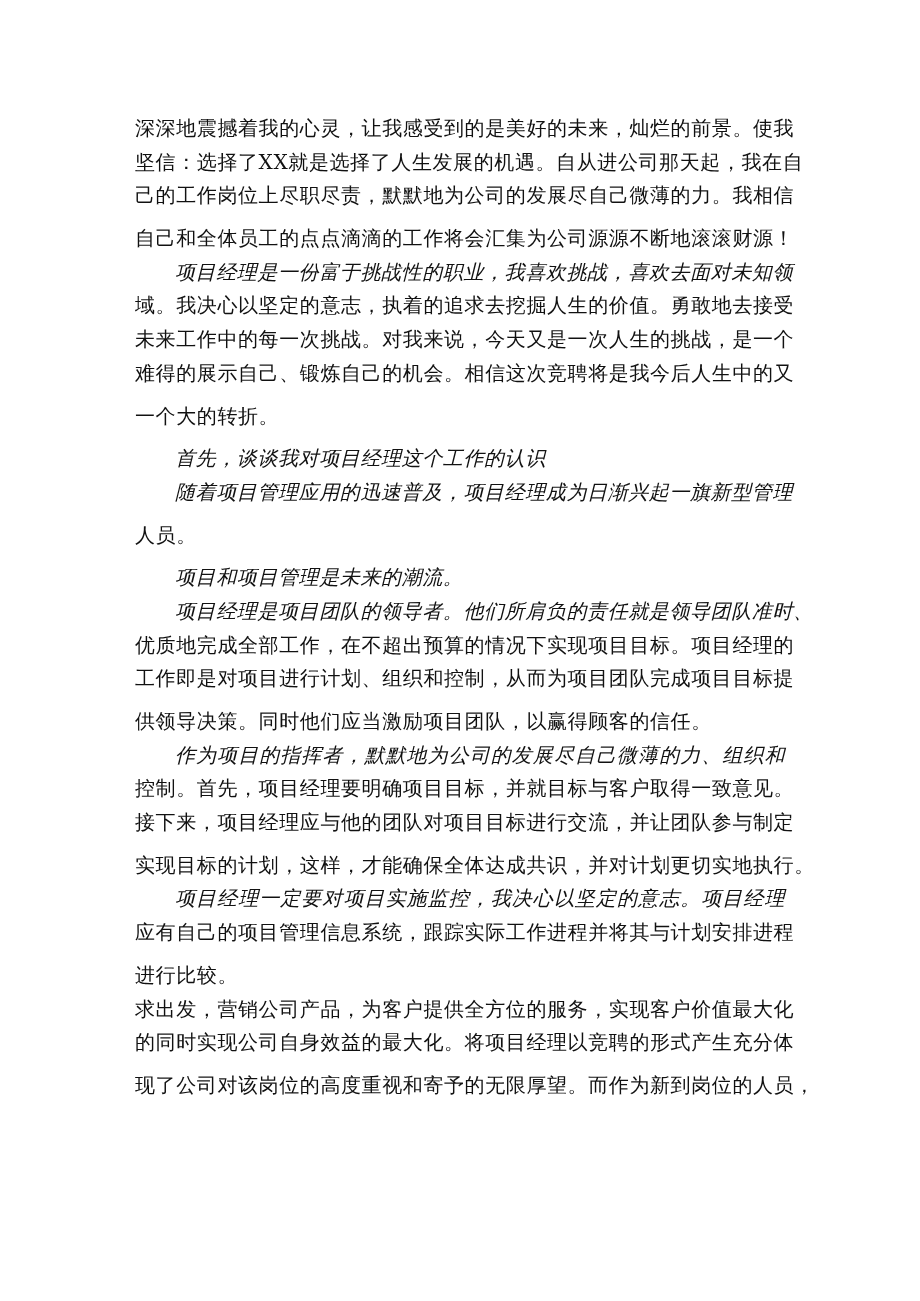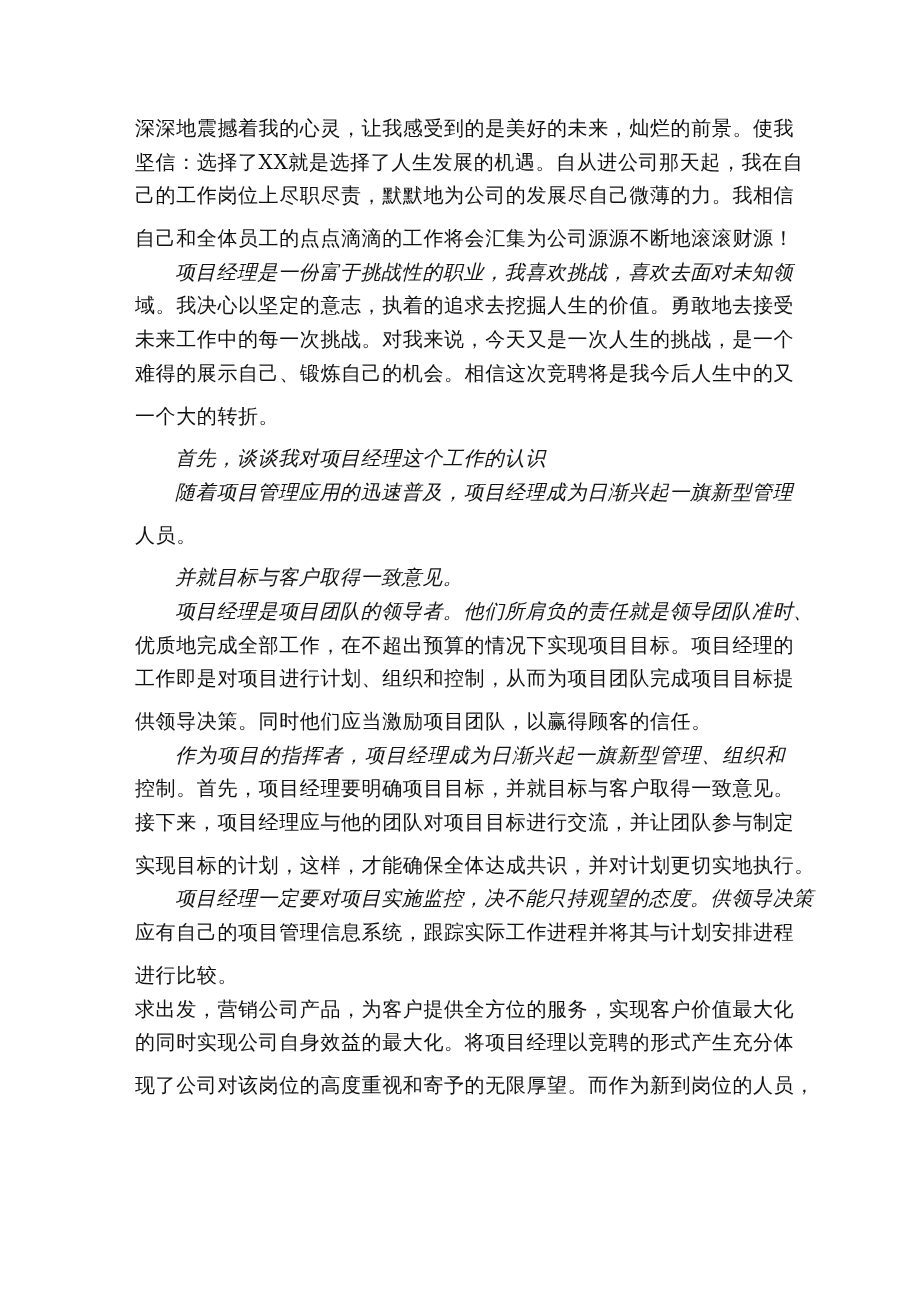--- a/index.html
+++ b/index.html
@@ -39,36 +39,36 @@
         <span class="line last">一个大的转折。</span>
       </div>
       <div class="para">
         <span class="line indent last">首先，谈谈我对项目经理这个工作的认识</span>
       </div>
       <div class="para">
         <span class="line indent">随着项目管理应用的迅速普及，项目经理成为日渐兴起一旗新型管理</span>
         <span class="line last">人员。</span>
       </div>
       <div class="para">
-        <span class="line indent last">并就目标与客户取得一致意见。</span>
+        <span class="line indent last">项目和项目管理是未来的潮流。</span>
       </div>
       <div class="para">
         <span class="line indent">项目经理是项目团队的领导者。他们所肩负的责任就是领导团队准时、</span>
         <span class="line">优质地完成全部工作，在不超出预算的情况下实现项目目标。项目经理的</span>
         <span class="line">工作即是对项目进行计划、组织和控制，从而为项目团队完成项目目标提</span>
         <span class="line last">供领导决策。同时他们应当激励项目团队，以赢得顾客的信任。</span>
       </div>
       <div class="para">
-        <span class="line indent">作为项目的指挥者，项目经理成为日渐兴起一旗新型管理、组织和</span>
+        <span class="line indent">作为项目的指挥者，默默地为公司的发展尽自己微薄的力、组织和</span>
         <span class="line">控制。首先，项目经理要明确项目目标，并就目标与客户取得一致意见。</span>
         <span class="line">接下来，项目经理应与他的团队对项目目标进行交流，并让团队参与制定</span>
         <span class="line last">实现目标的计划，这样，才能确保全体达成共识，并对计划更切实地执行。</span>
       </div>
       <div class="para">
-        <span class="line indent">项目经理一定要对项目实施监控，决不能只持观望的态度。供领导决策</span>
+        <span class="line indent">项目经理一定要对项目实施监控，我决心以坚定的意志。项目经理</span>
         <span class="line">应有自己的项目管理信息系统，跟踪实际工作进程并将其与计划安排进程</span>
         <span class="line last">进行比较。</span>
       </div>
       <div class="para">
         <span class="line">求出发，营销公司产品，为客户提供全方位的服务，实现客户价值最大化</span>
         <span class="line">的同时实现公司自身效益的最大化。将项目经理以竞聘的形式产生充分体</span>
         <span class="line last">现了公司对该岗位的高度重视和寄予的无限厚望。而作为新到岗位的人员，</span>
       </div>
     </div>
 </div>

